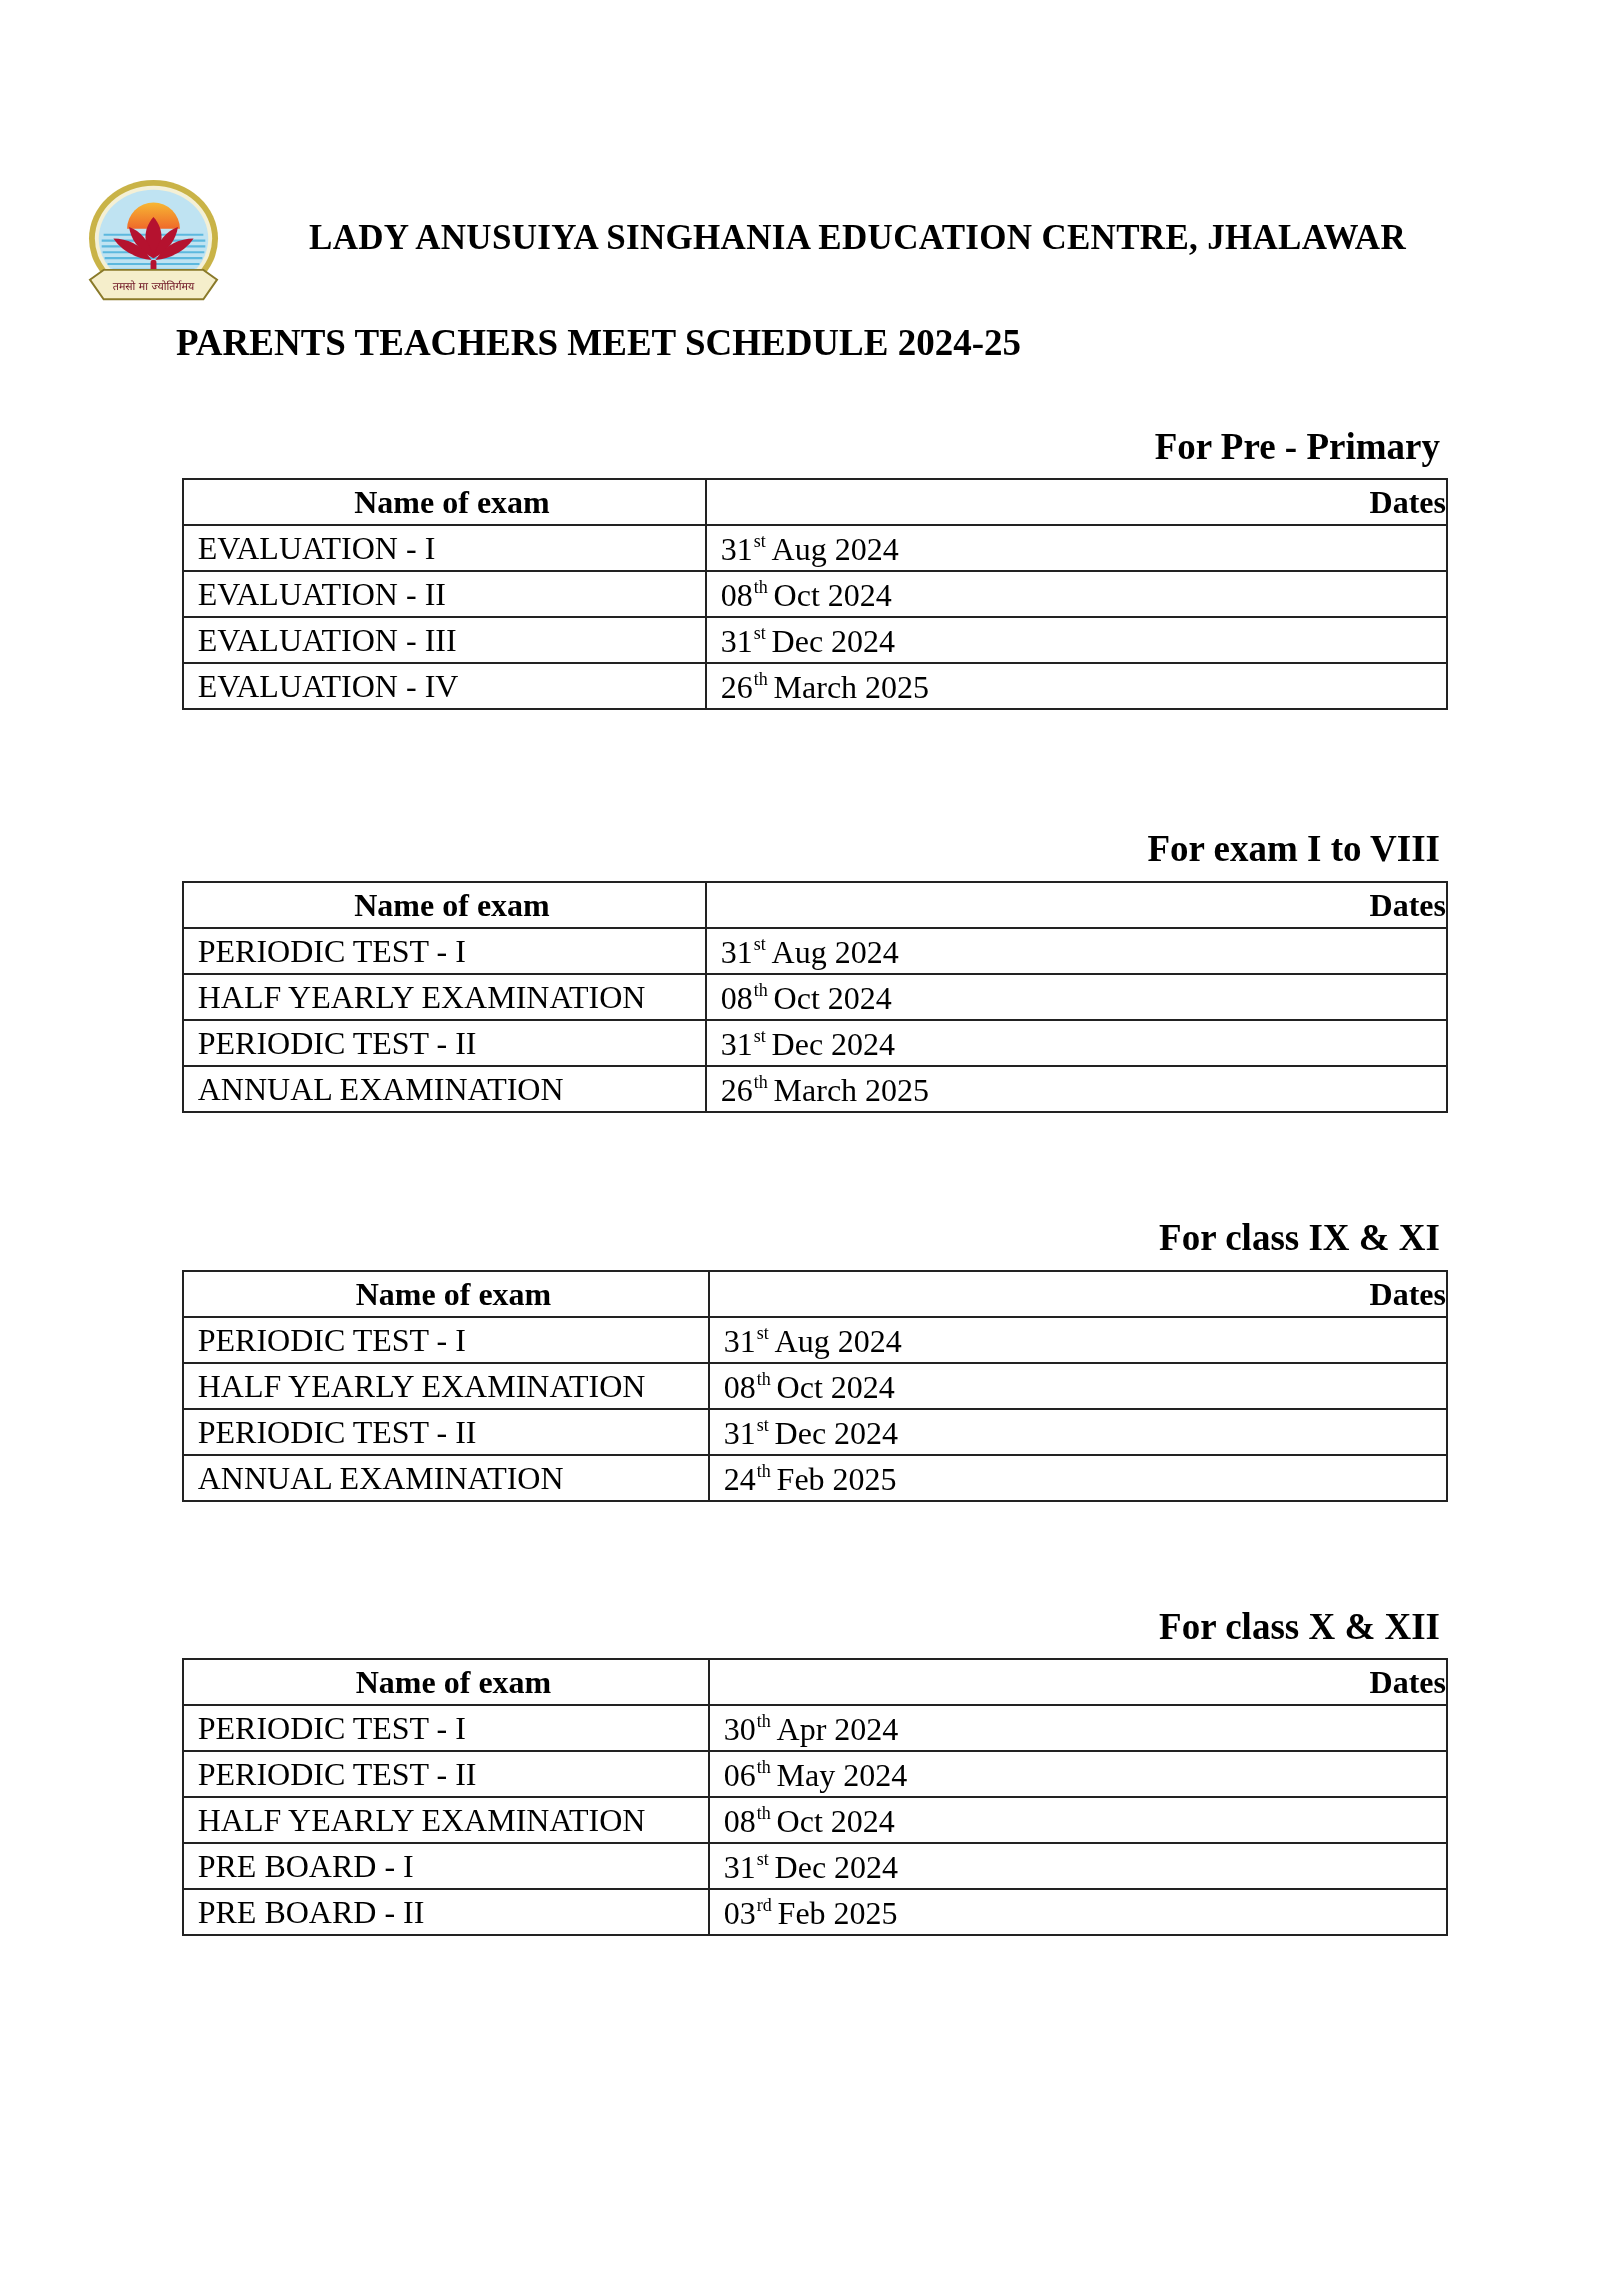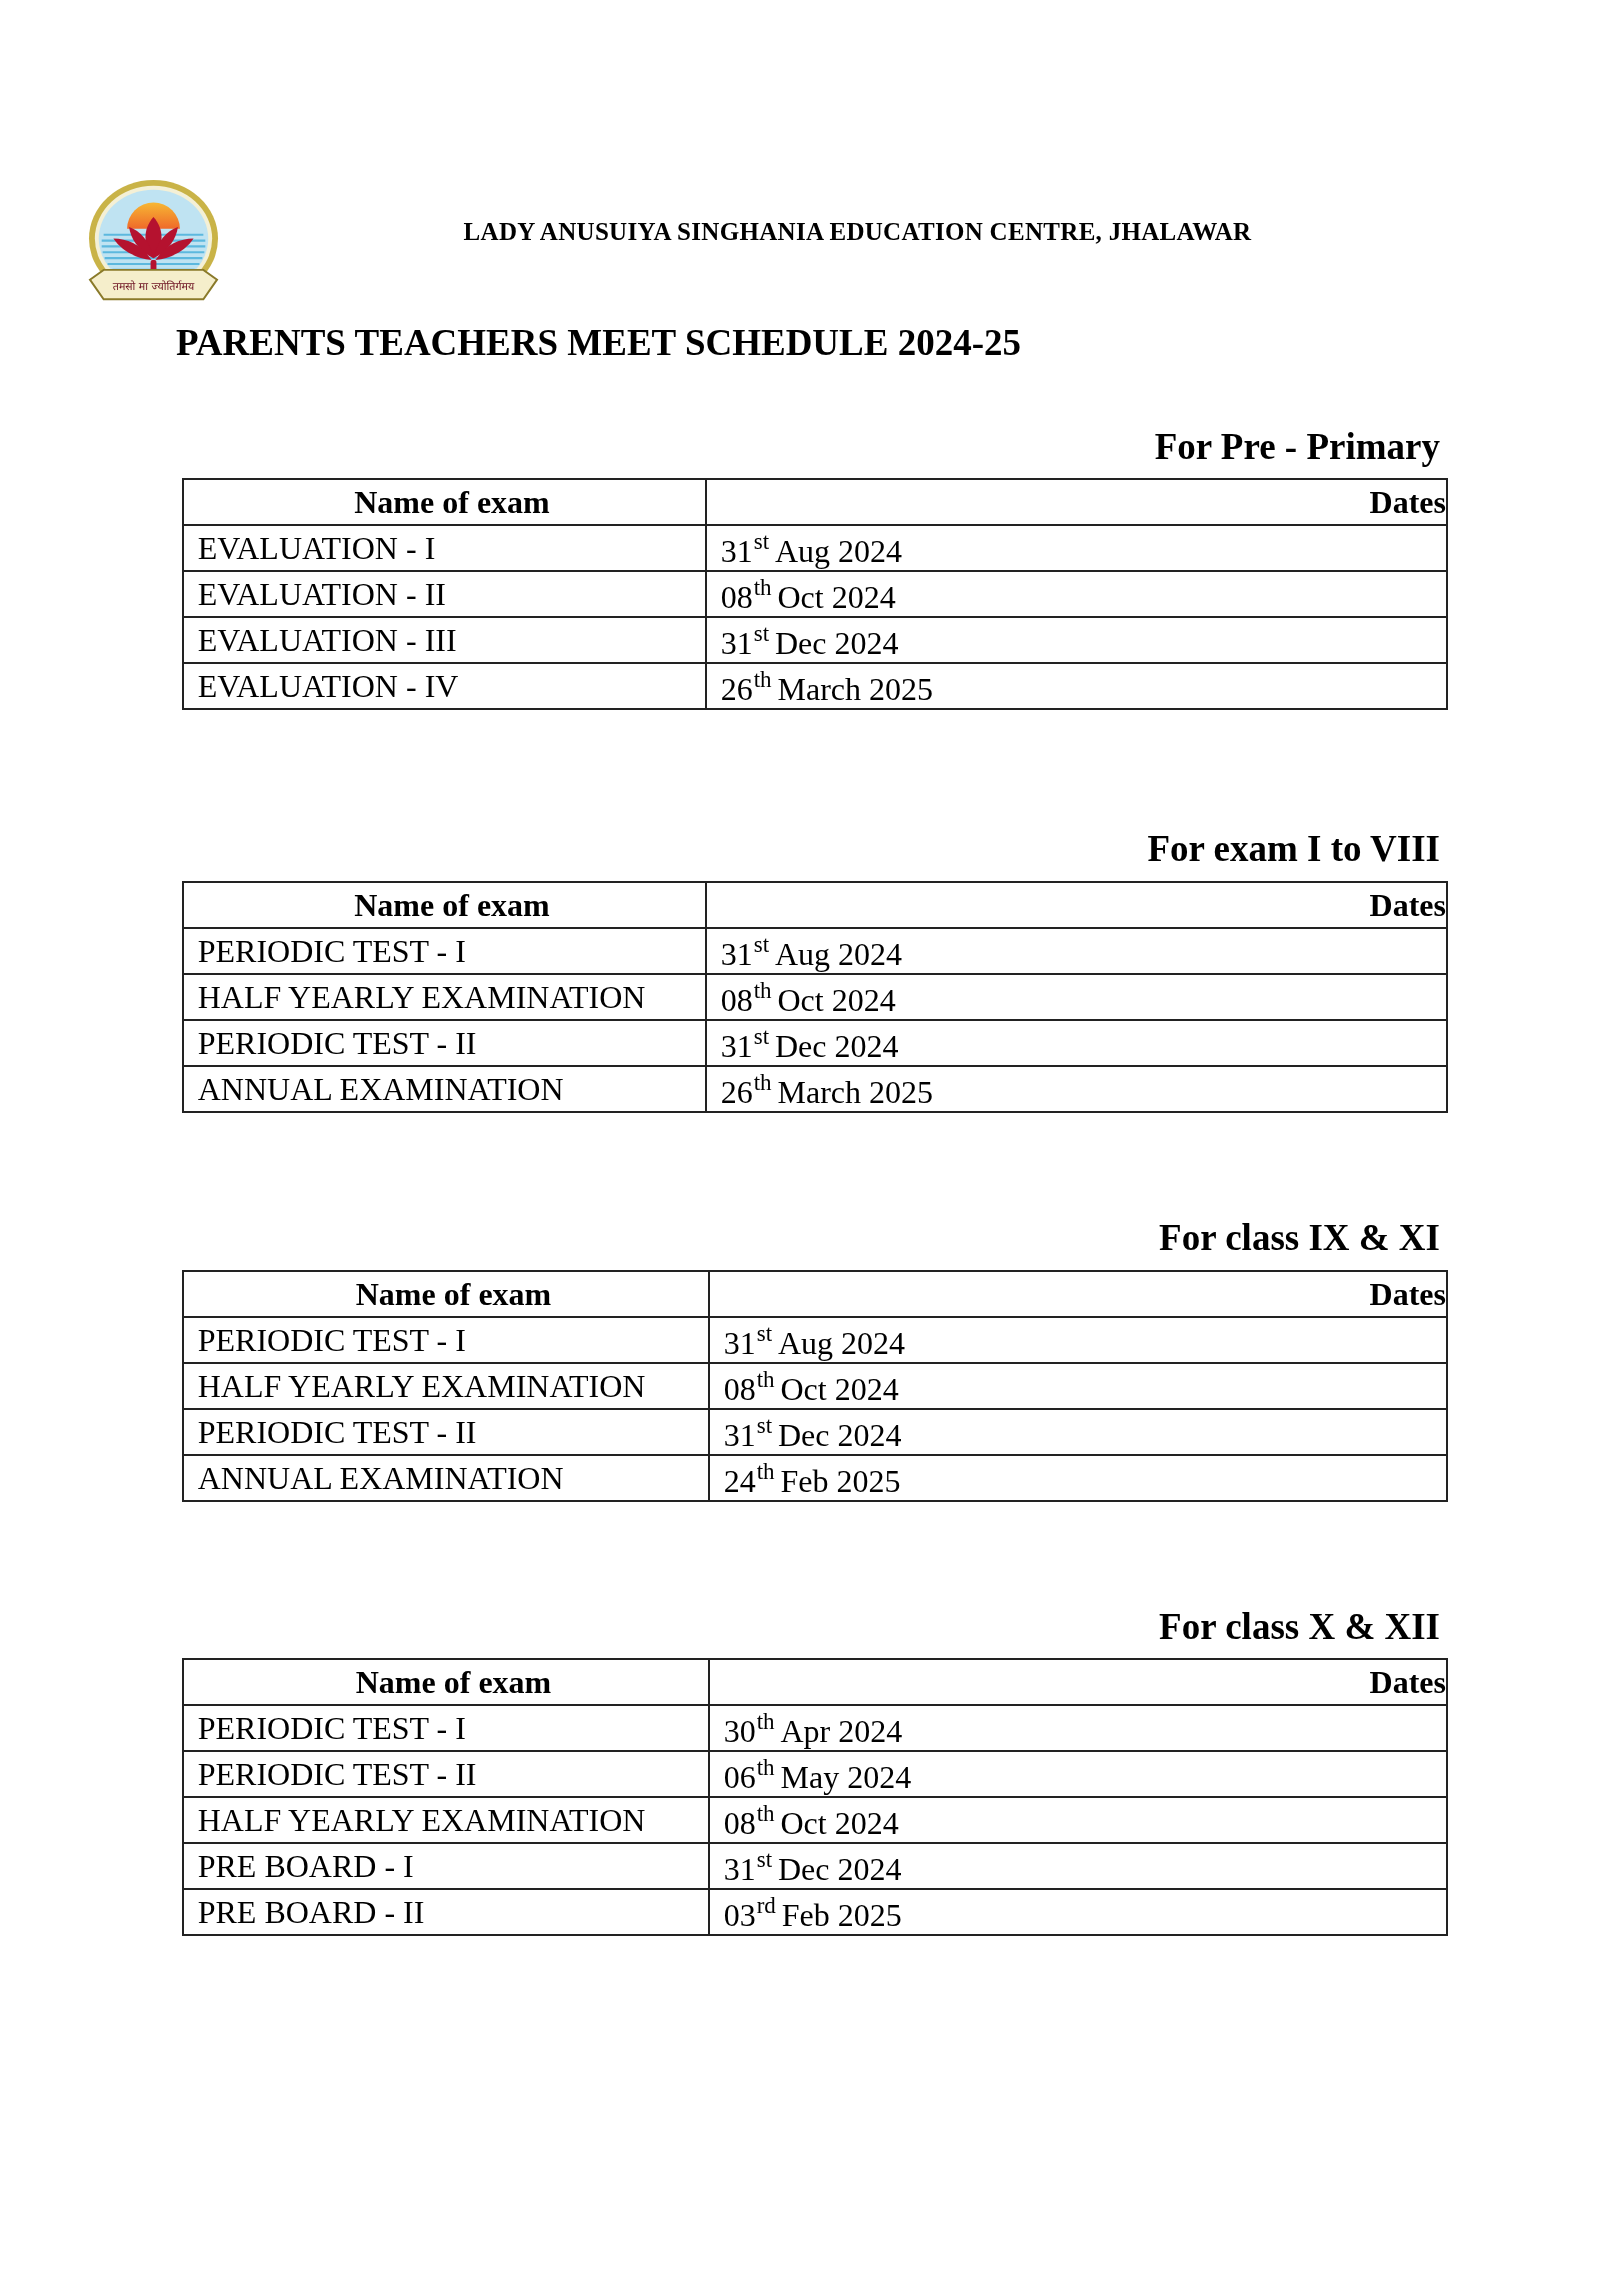--- a/index.html
+++ b/index.html
@@ -3,42 +3,42 @@
 <meta charset="utf-8">
 <style>
   html, body { margin: 0; padding: 0; background: #ffffff; }
   body {
     width: 1621px; height: 2292px; position: relative; overflow: hidden;
     font-family: "Liberation Serif", "DejaVu Serif", serif; color: #000;
   }
   .logo { position: absolute; left: 84px; top: 178px; width: 139px; height: 131px; }
   .inst-title {
     position: absolute; left: 294px; width: 1127px; top: 218px;
-    text-align: center; font-weight: bold; font-size: 25px; letter-spacing: 0.3px;
+    text-align: center; font-weight: bold; font-size: 35px; letter-spacing: 0.3px;
   }
   .main-title {
     position: absolute; left: 176px; width: 1274px; top: 321px;
     text-align: left; font-weight: bold; font-size: 37px;
   }
   .section-heading {
     position: absolute; left: 174px; width: 1266px;
     text-align: right; font-weight: bold; font-size: 37px;
   }
   table.sched {
     position: absolute; left: 182px; width: 1266px;
     border-collapse: collapse; table-layout: fixed;
     font-size: 32px;
   }
   table.sched td, table.sched th {
     border: 2px solid #222; height: 44px; padding: 0 0 0 13.7px;
     vertical-align: middle; white-space: nowrap; line-height: 1;
   }
   table.sched th { font-weight: bold; text-align: right; }
   table.sched th.col-name { text-align: center; padding-left: 15px; }
-  table.sched td.date-cell sup { font-size: 23px; vertical-align: 12.7px; margin-left: 1px; margin-right: 5.9px; }
+  table.sched td.date-cell sup { font-size: 18px; vertical-align: 12.7px; margin-left: 1px; margin-right: 5.9px; }
   table.sched col.c1 { width: 523px; }
   table.sched.wide col.c1 { width: 526px; }
 </style>
 </head>
 <body>
 
 <div class="logo">
   <svg width="139" height="131" viewBox="0 0 142 134">
     <defs>
       <linearGradient id="sunG" x1="0" y1="0" x2="0" y2="1">

